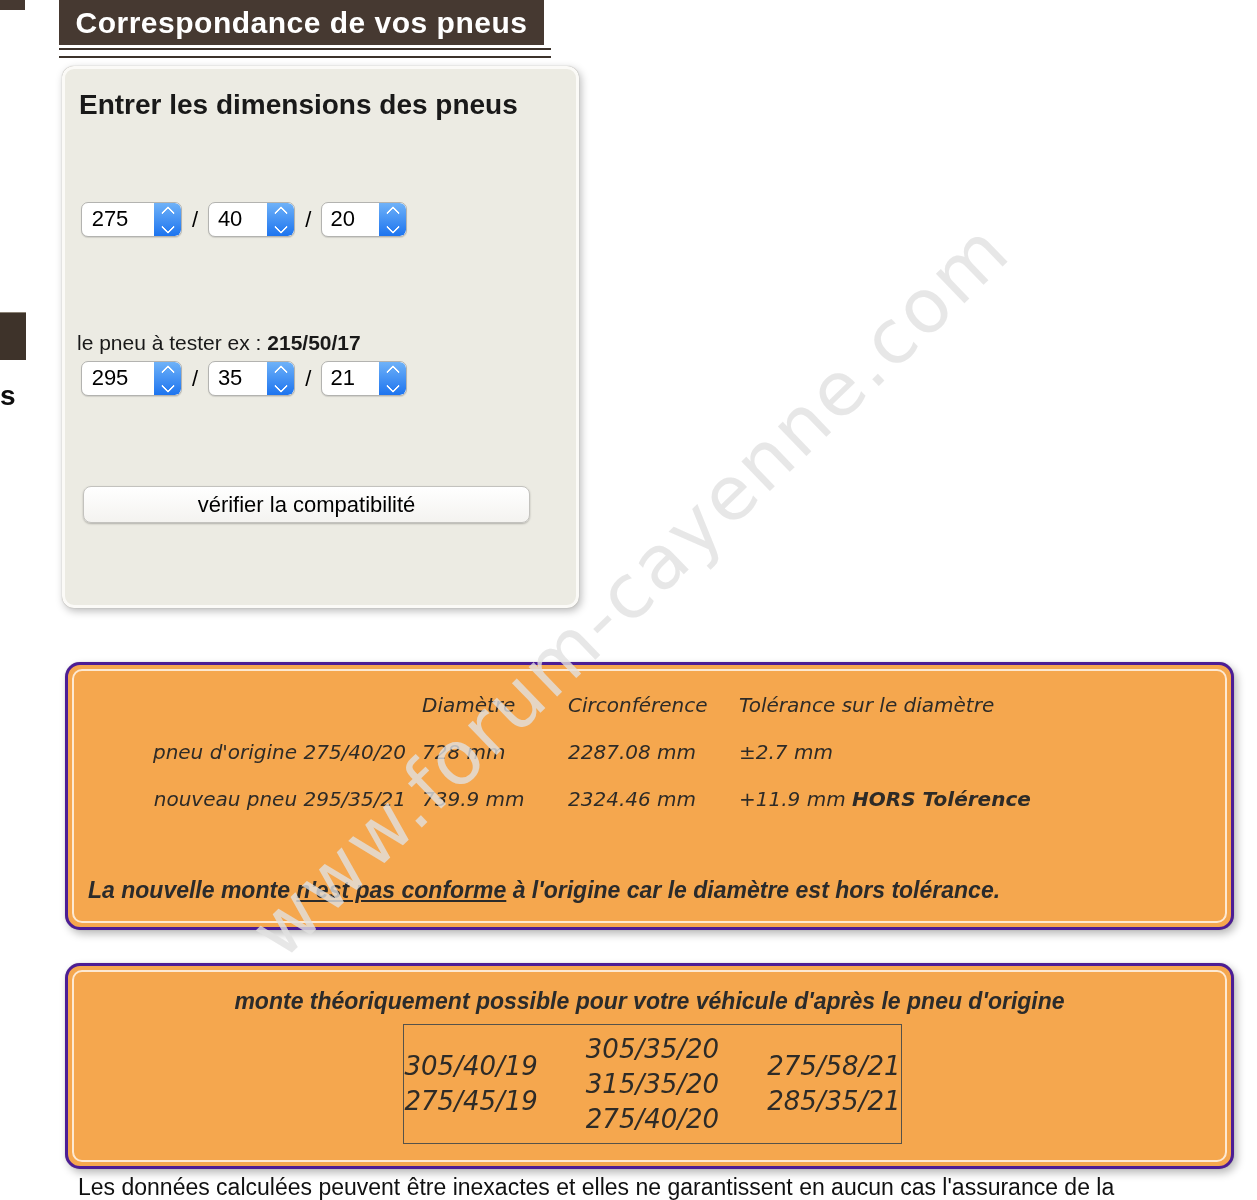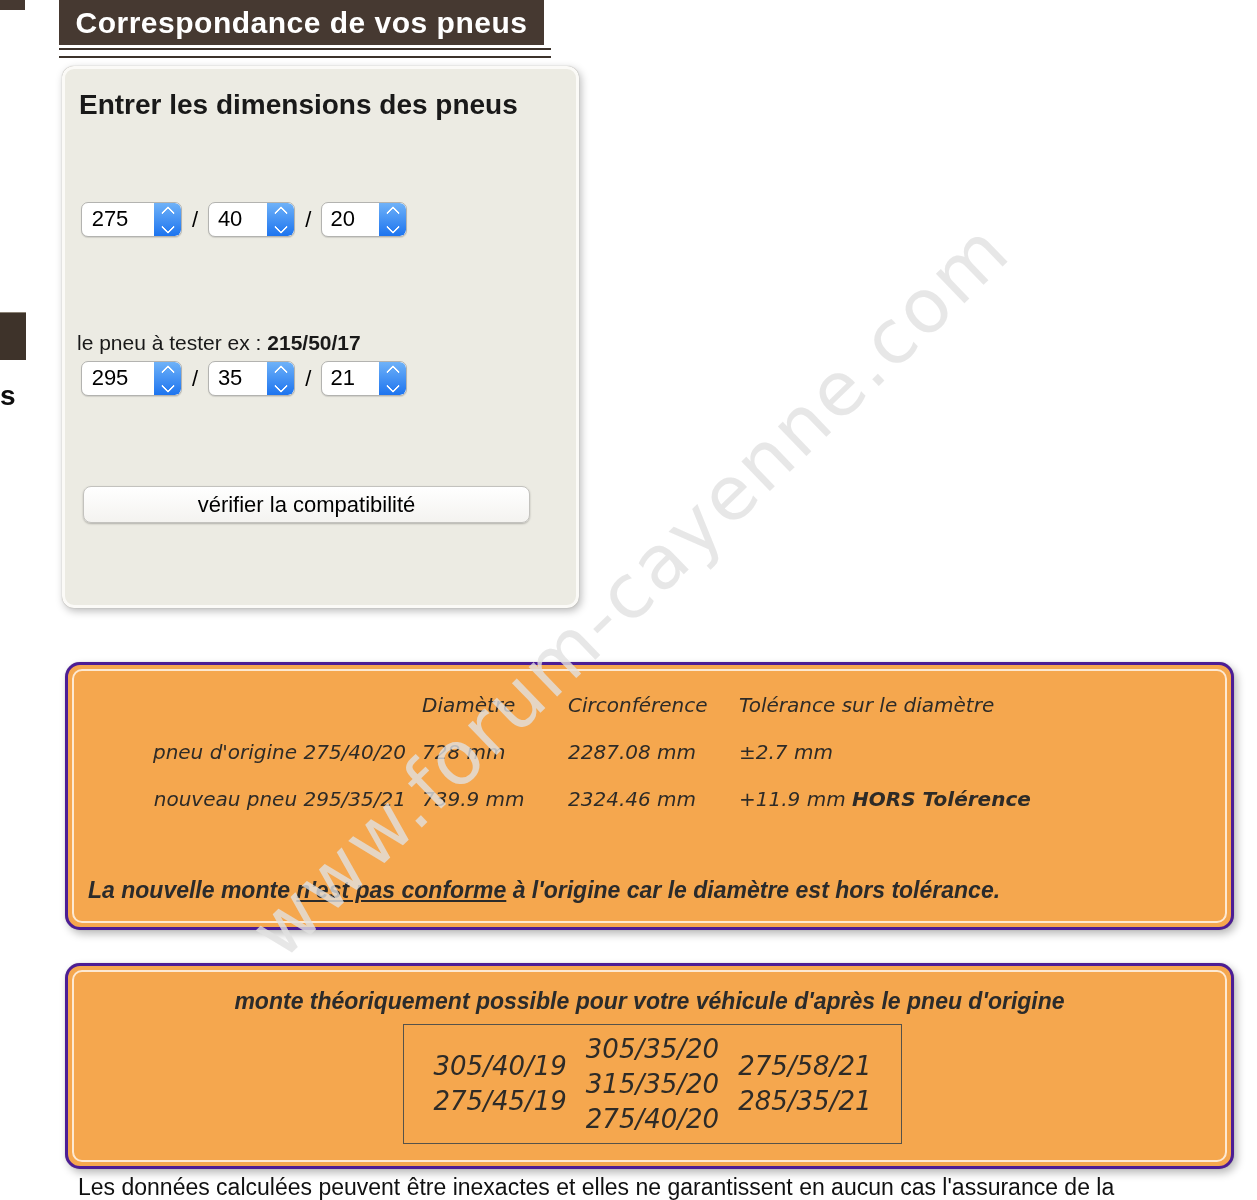--- a/index.html
+++ b/index.html
@@ -56,21 +56,21 @@
   .rtable div{white-space:nowrap;}
   .bold{font-weight:bold;}
 
   .conclusion{position:absolute;left:20px;top:212px;font-family:"Liberation Sans",sans-serif;
     font-weight:bold;font-size:23px;color:#2b2b2b;white-space:nowrap;}
   .conclusion .u{text-decoration:underline;}
 
   .sugg-heading{position:absolute;left:0;top:22px;width:100%;text-align:center;
     font-weight:bold;font-size:23px;color:#2b2b2b;}
   .sugg-box{position:absolute;left:335px;top:58px;width:497px;height:118px;
-    border:1px solid #55524a;display:flex;align-items:center;justify-content:center;gap:19px;
+    border:1px solid #55524a;display:flex;align-items:center;justify-content:center;gap:48px;
     font-family:"DejaVu Sans",sans-serif;font-size:26px;color:#2e2b27;line-height:35px;}
   .sugg-col{white-space:nowrap;}
 
   .disclaimer{position:absolute;left:78px;top:1174px;font-size:23px;color:#111;white-space:nowrap;}
 
   .watermark{position:absolute;left:630px;top:590px;transform:translate(-50%,-50%) rotate(-44deg);
     font-family:"DejaVu Sans",sans-serif;font-size:75px;letter-spacing:3px;
     color:rgba(225,225,225,.8);white-space:nowrap;pointer-events:none;z-index:50;}
 </style>
 </head>

